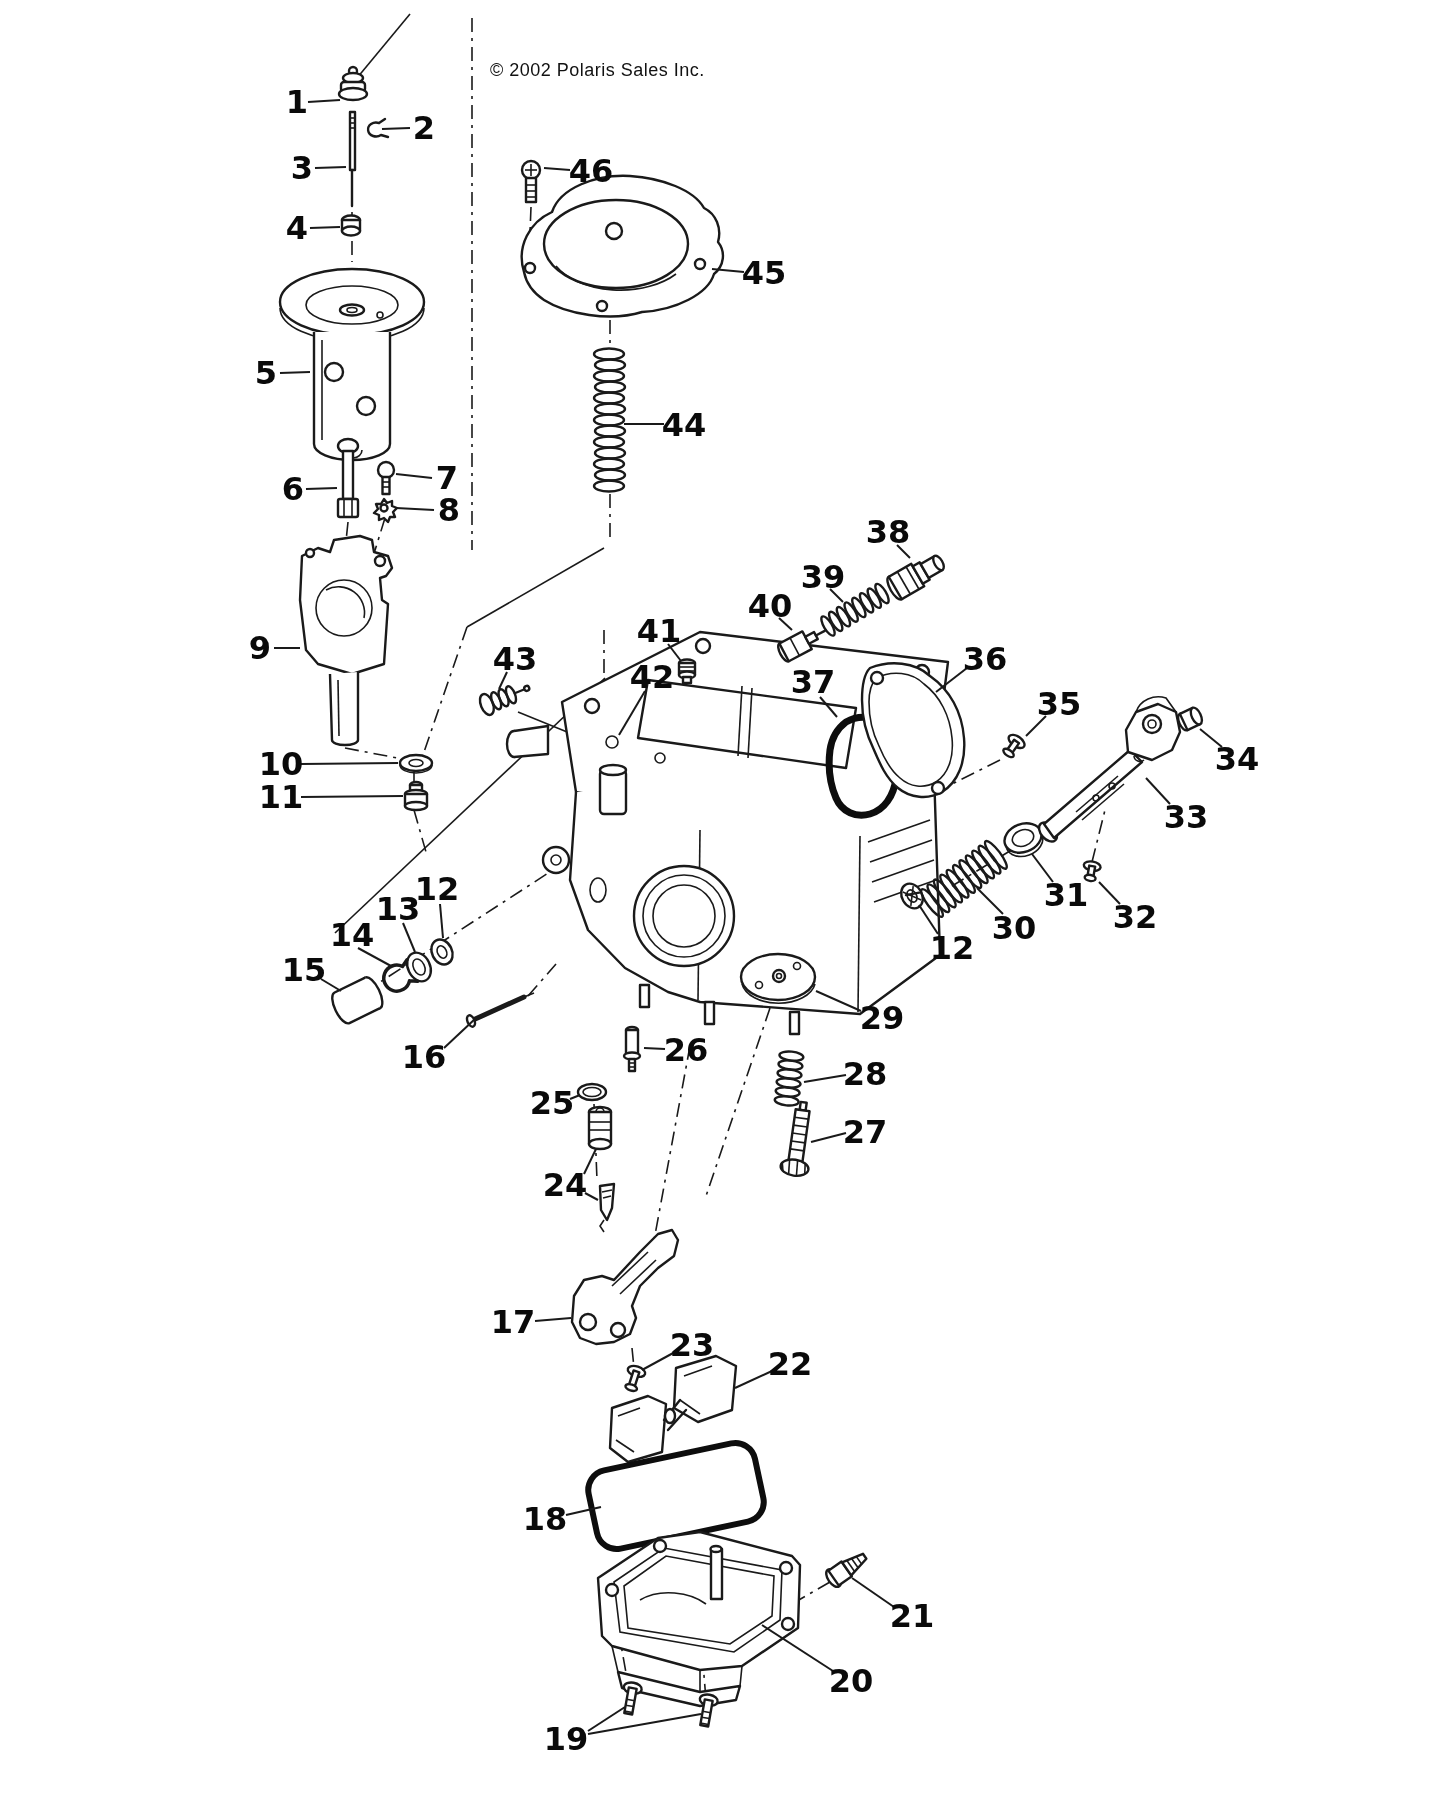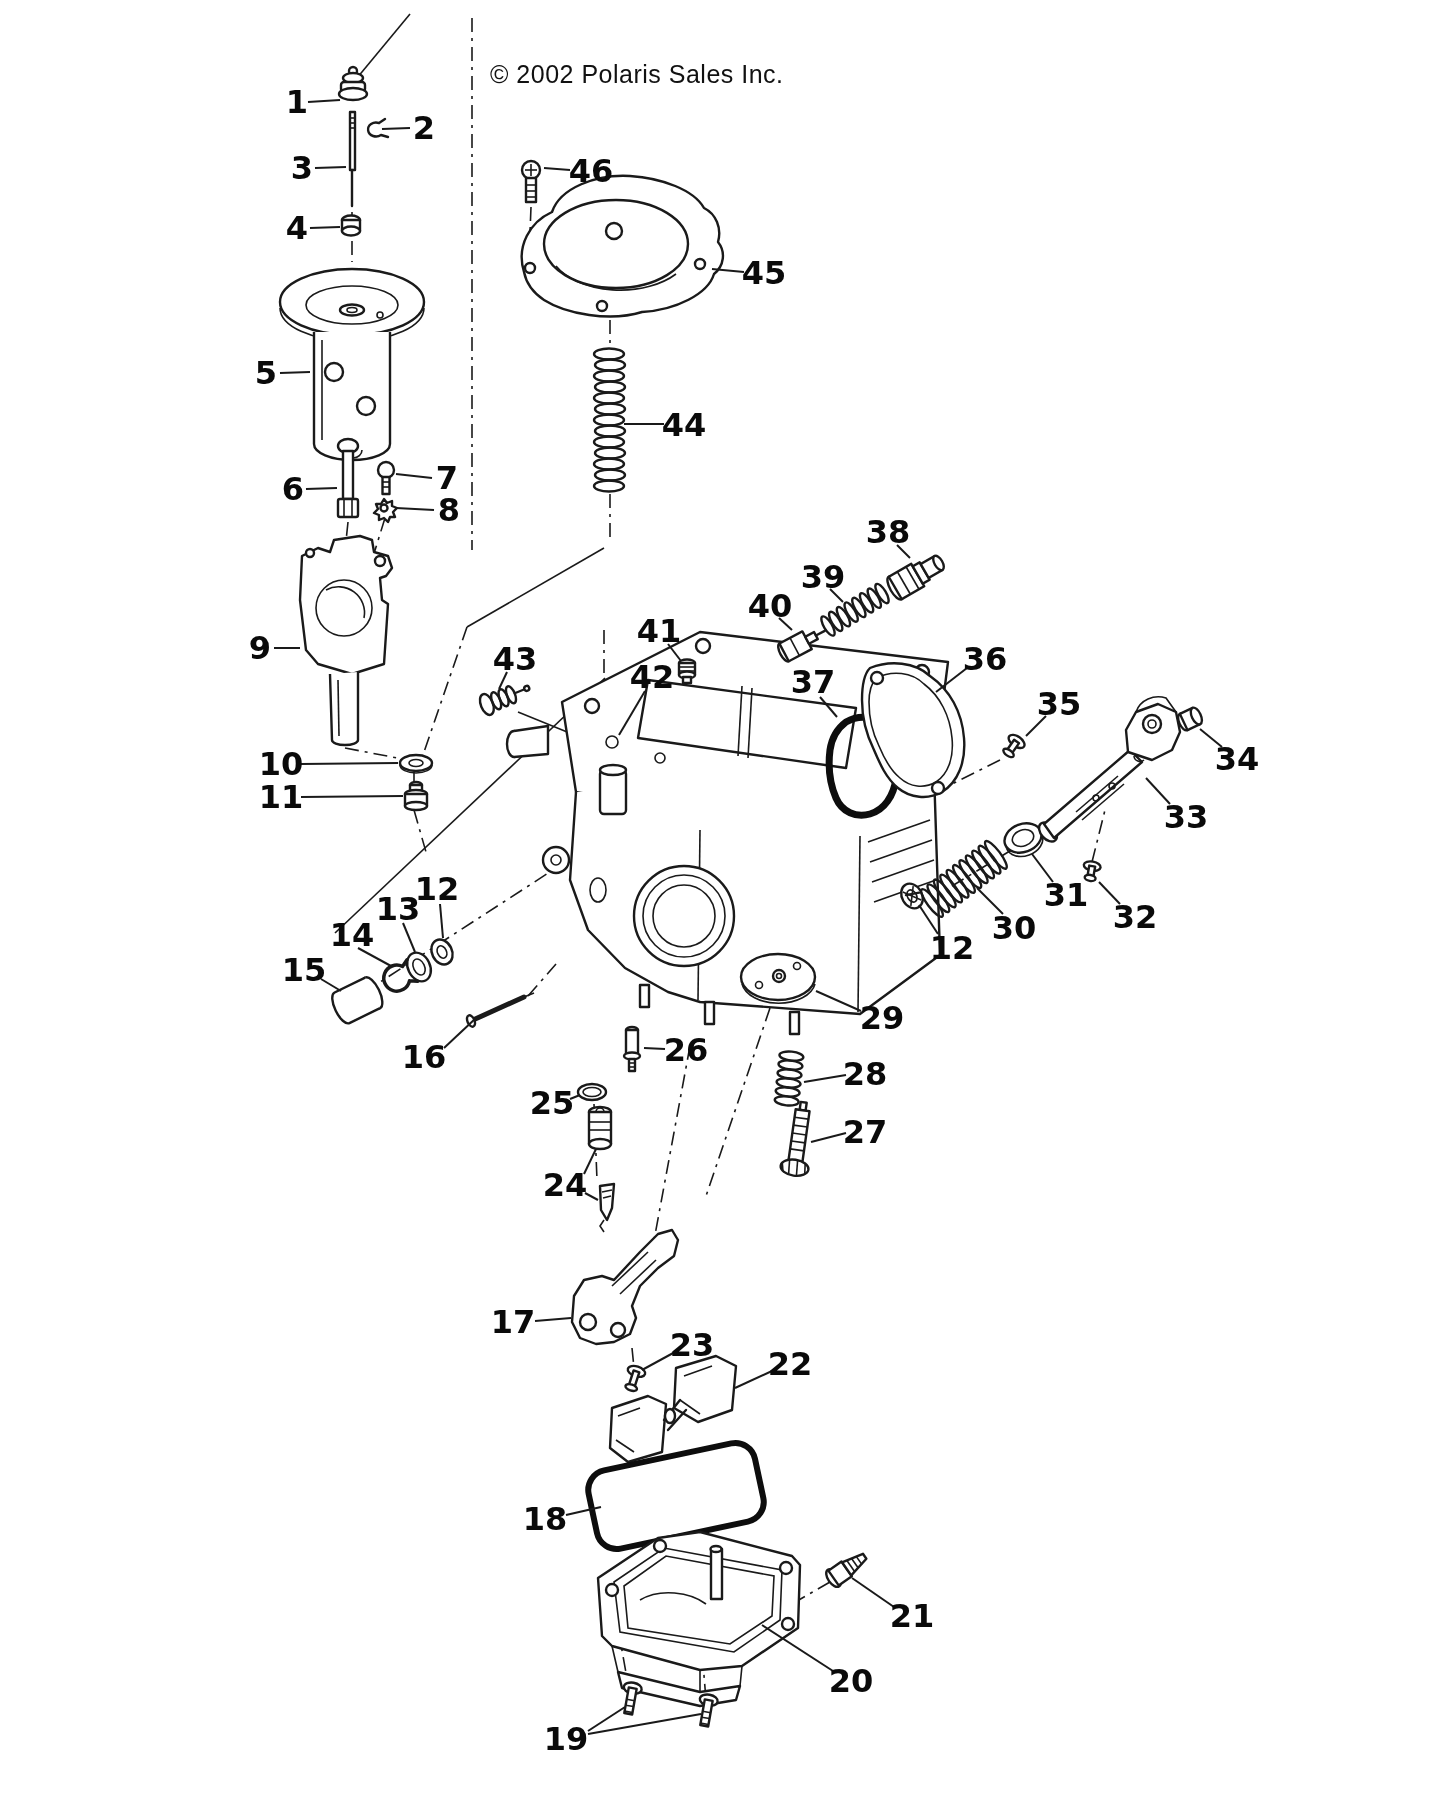--- a/index.html
+++ b/index.html
@@ -1,18 +1,18 @@
 <!DOCTYPE html>
 <html><head>
 <meta charset="utf-8">
 <style>
   html,body{margin:0;padding:0;background:#ffffff;}
   #stage{position:relative;width:1434px;height:1802px;background:#ffffff;overflow:hidden;
          font-family:"DejaVu Sans", sans-serif;}
-  #copyright{position:absolute;left:490px;top:60px;font-size:25px;color:#111;
+  #copyright{position:absolute;left:490px;top:60px;font-size:18px;color:#111;
              font-family:"Liberation Sans","DejaVu Sans",sans-serif;letter-spacing:.5px;}
   svg{position:absolute;left:0;top:0;}
   .ln{stroke:#1a1a1a;stroke-width:2.4;fill:none;stroke-linecap:round;stroke-linejoin:round;}
   .lnf{stroke:#1a1a1a;stroke-width:2.4;fill:#ffffff;stroke-linejoin:round;}
   .thin{stroke:#1a1a1a;stroke-width:1.6;fill:none;}
   .dash{stroke:#1a1a1a;stroke-width:1.6;fill:none;stroke-dasharray:14 6 3 6;}
   .leader{stroke:#1a1a1a;stroke-width:2;fill:none;}
   .thick{stroke:#0d0d0d;stroke-width:7;fill:none;stroke-linejoin:round;}
   .co{font:bold 32px "DejaVu Sans",sans-serif;fill:#0a0a0a;text-anchor:middle;}
 </style>

